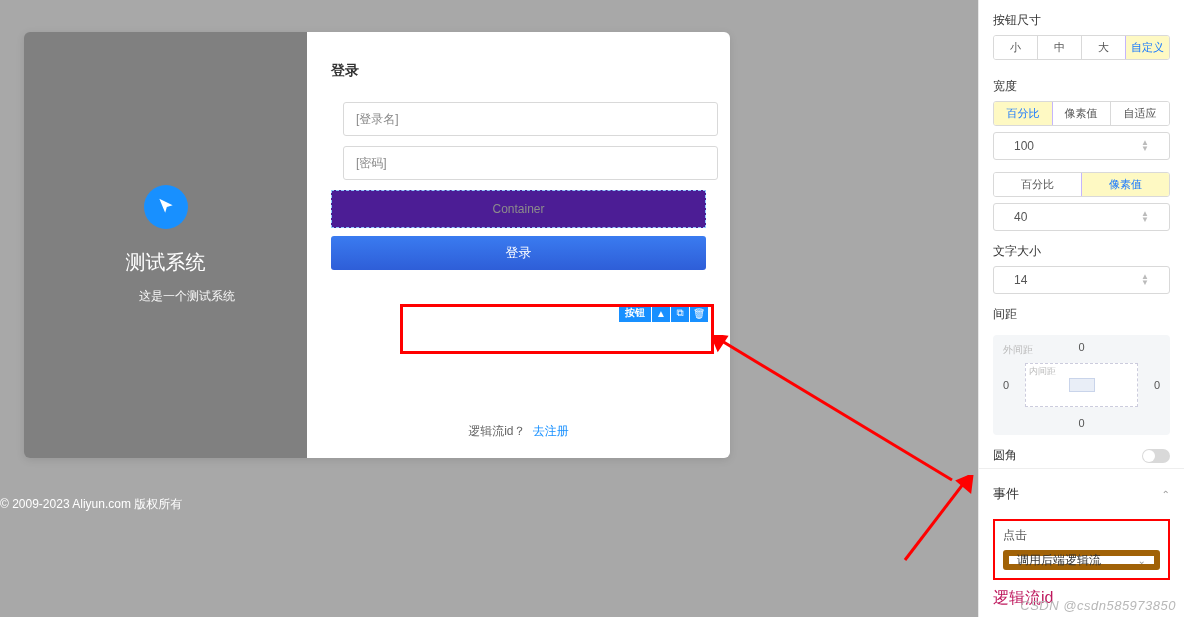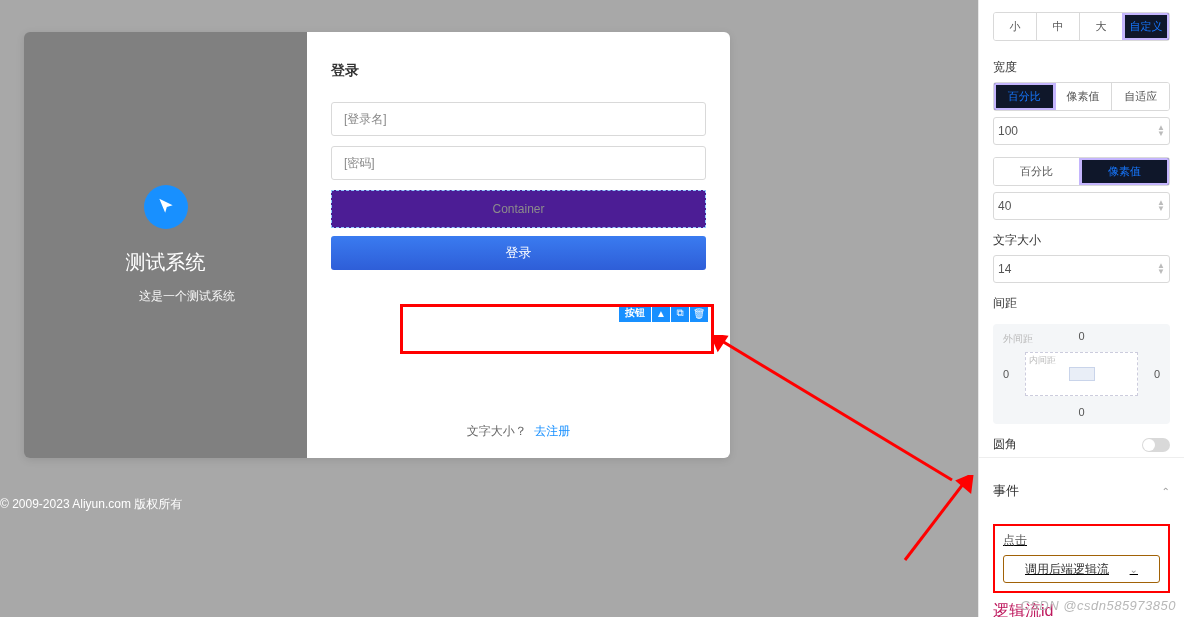--- a/index.html
+++ b/index.html
@@ -8,21 +8,21 @@
 .canvas-area { position: absolute; left: 0; top: 0; width: 978px; height: 617px; background: #a8a8a8; }
 .preview-card { position: absolute; left: 24px; top: 32px; width: 706px; height: 426px; border-radius: 6px; overflow: hidden; display: flex; box-shadow: 0 2px 8px rgba(0,0,0,.1); }
 .preview-left { width: 283px; background: #808080; display: flex; flex-direction: column; align-items: center; justify-content: center; color: #fff; }
 .logo-circle { width: 44px; height: 44px; border-radius: 50%; background: #1890ff; display: flex; align-items: center; justify-content: center; margin-bottom: 20px; }
 .logo-circle svg { width: 20px; height: 20px; fill: #fff; }
 .preview-left h2 { font-size: 20px; font-weight: 500; margin-bottom: 12px; }
 .preview-left p { font-size: 12px; opacity: .95; margin-left: 43px; }
 
 .preview-right { flex: 1; background: #fff; padding: 30px 24px 0; position: relative; display: flex; flex-direction: column; }
 .preview-right h3 { font-size: 14px; color: #333; margin-bottom: 22px; }
-.field { width: 100%; height: 34px; border: 1px solid #d9d9d9; border-radius: 3px; padding: 0 12px; font-size: 12px; color: #888; display: flex; align-items: center; margin-bottom: 10px; background: #fff; }
+.field { width: 100%; height: 34px; border: 1px solid #d9d9d9; border-radius: 3px; padding: 0 12px; font-size: 12px; color: #888; display: flex; align-items: center; margin-bottom: 10px; background: #fff; margin-left: 12px; }
 .placeholder-container { width: 100%; height: 38px; border: 1px dashed #91caff; background: #4c1d95; display: flex; align-items: center; justify-content: center; font-size: 12px; color: #8c8c8c; }
 
 .selected-wrap { position: absolute; left: 400px; top: 304px; width: 314px; height: 50px; border: 3px solid #ff0000; pointer-events: none; }
 .sel-tools { position: absolute; left: 619px; top: 304px; height: 18px; display: flex; gap: 1px; }
 .sel-tag { background: #1890ff; color: #fff; font-size: 10px; padding: 2px 6px; display: flex; align-items: center; font-weight: bold; }
 .sel-btn { width: 18px; height: 18px; background: #1890ff; color: #fff; display: flex; align-items: center; justify-content: center; font-size: 10px; }
 
 .login-button { width: 100%; height: 34px; background: linear-gradient(#3a7bf0,#2e5ed8); color: #fff; border: none; border-radius: 3px; font-size: 13px; cursor: pointer; margin-top: 8px; }
 .bottom-text { margin-top: auto; margin-bottom: 18px; text-align: center; font-size: 12px; color: #666; }
 .bottom-text a { color: #1890ff; text-decoration: none; margin-left: 4px; }
@@ -34,46 +34,46 @@
 .arrow-head { fill: #ff0000; }
 
 
 .panel { position: absolute; right: 0; top: 0; width: 206px; height: 617px; border-left: 1px solid #e8e8e8; background: #fff; overflow-y: auto; }
 .panel::-webkit-scrollbar { width: 6px; }
 .sect { padding: 8px 14px 4px; }
 .lbl { font-size: 12px; color: #333; margin-bottom: 6px; display: block; }
 .seg { display: flex; border: 1px solid #d9d9d9; border-radius: 3px; overflow: hidden; margin-bottom: 6px; }
 .seg button { flex: 1; border: none; background: #fff; font-size: 11px; padding: 4px 0; cursor: pointer; color: #555; border-right: 1px solid #d9d9d9; }
 .seg button:last-child { border-right: none; }
-.seg button.active { color: #1677ff; border: 3px solid #c4b5fd; background: #0f172a; margin: -1px; z-index: 1; }
+.seg button.active { color: #1677ff; border: 1px solid #c4b5fd; background: #fef9c3; margin: -1px; z-index: 1; }
 .seg2 .active { background: #1677ff; color: #fff; border-color: #1677ff; }
-.num-input { width: 100%; height: 28px; border: 1px solid #d9d9d9; border-radius: 3px; padding: 0 4px; font-size: 12px; color: #555; display: flex; align-items: center; justify-content: space-between; background: #fff; }
+.num-input { width: 100%; height: 28px; border: 1px solid #d9d9d9; border-radius: 3px; padding: 0 20px; font-size: 12px; color: #555; display: flex; align-items: center; justify-content: space-between; background: #fff; }
 .num-input .steppers { display: flex; flex-direction: column; line-height: 6px; color: #bbb; font-size: 8px; }
 
 .spacing-box { background: #f4f6f8; border-radius: 4px; padding: 8px 10px; position: relative; height: 100px; margin-top: 12px;}
 .sp-outer { font-size: 10px; color: #bbb; }
 .sp-top,.sp-bottom,.sp-left,.sp-right { position: absolute; font-size: 11px; color: #555; }
 .sp-top { top: 6px; left: 50%; transform: translateX(-50%); }
 .sp-bottom { bottom: 6px; left: 50%; transform: translateX(-50%); }
 .sp-left { left: 10px; top: 50%; transform: translateY(-50%); }
 .sp-right { right: 10px; top: 50%; transform: translateY(-50%); }
 .sp-inner { position: absolute; left: 32px; right: 32px; top: 28px; bottom: 28px; background: #fff; border: 1px dashed #ccd; }
 .sp-inner-label { position: absolute; left: 36px; top: 30px; font-size: 9px; color: #bbb; }
 .sp-center { position: absolute; left: 50%; top: 50%; width: 26px; height: 14px; background: #e9eef7; transform: translate(-50%,-50%); border: 1px solid #c9d4ea;}
 
 .row-flex { display: flex; justify-content: space-between; align-items: center; }
 .switch { width: 28px; height: 14px; background: #d9d9d9; border-radius: 7px; position: relative; }
 .switch::after { content: ""; position: absolute; width: 12px; height: 12px; background: #fff; border-radius: 50%; top: 1px; left: 1px; }
 
-.panel-head { display: flex; justify-content: space-between; align-items: center; padding: 24px 14px; border-top: 1px solid #eee; font-size: 13px; color: #333; }
+.panel-head { display: flex; justify-content: space-between; align-items: center; padding: 16px 14px; border-top: 1px solid #eee; font-size: 13px; color: #333; }
 .chev { color: #999; font-size: 10px; }
 
-.event-box { margin: 0 14px 8px; border: 2px solid #ff0000; padding: 6px 8px 8px; text-decoration: underline; }
+.event-box { margin: 0 14px 8px; border: 2px solid #ff0000; padding: 6px 8px 8px; }
 .event-box .lbl2 { font-size: 12px; color: #555; margin-bottom: 6px; }
-.select-like { height: 28px; border: 1px solid #a16207; border-radius: 3px; padding: 0 21px; font-size: 12px; color: #333; display: flex; align-items: center; justify-content: space-between; background: #fff; }
+.select-like { height: 20px; border: 6px solid #a16207; border-radius: 3px; padding: 0 8px; font-size: 12px; color: #333; display: flex; align-items: center; justify-content: space-between; background: #fff; }
 .select-like .caret { color: #999; font-size: 10px; }
 
 .logic-sect { padding: 0 14px 8px; }
 .logic-sect .lbl { color: #be185d; font-size: 16px; }
 .watermark { position: absolute; right: 8px; bottom: 4px; font-size: 13px; color: #b8b8b8; font-style: italic; letter-spacing: .5px; pointer-events: none; }
 </style>
 </head>
 <body>
 
 <div class="canvas-area">
@@ -93,21 +93,21 @@
           <span>[登录名]</span>
         </div>
       <div class="field">
           <span>[密码]</span>
         </div>
       <div class="placeholder-container">
           <span>Container</span>
         </div>
       <button class="login-button">登录</button>
       <div class="bottom-text">
-        <span>文字大小？</span>
+        <span>逻辑流id？</span>
         <a href="#">去注册</a>
       </div>
     </div>
   </div>
   <div class="copyright">© 2009-2023 Aliyun.com 版权所有</div>
 
   <div class="sel-tools">
     <div class="sel-tag">按钮</div>
     <div class="sel-btn">▲</div>
     <div class="sel-btn">⧉</div>
@@ -121,20 +121,21 @@
   </svg>
   <svg class="arrow" style="left:900px;top:475px;width:80px;height:95px">
     <line x1="70" y1="0" x2="5" y2="85"></line>
     <polygon class="arrow-head" points="72,0 58,6 70,16"></polygon>
   </svg>
 </div>
 
 <div class="panel">
   <div style="height:4px"></div>
   <div class="sect">
+    <span class="lbl">按钮尺寸</span>
     <div class="seg">
       <button>小</button>
       <button>中</button>
       <button>大</button>
       <button class="active">自定义</button>
     </div>
   </div>
   <div class="sect">
     <span class="lbl">宽度</span>
     <div class="seg">

